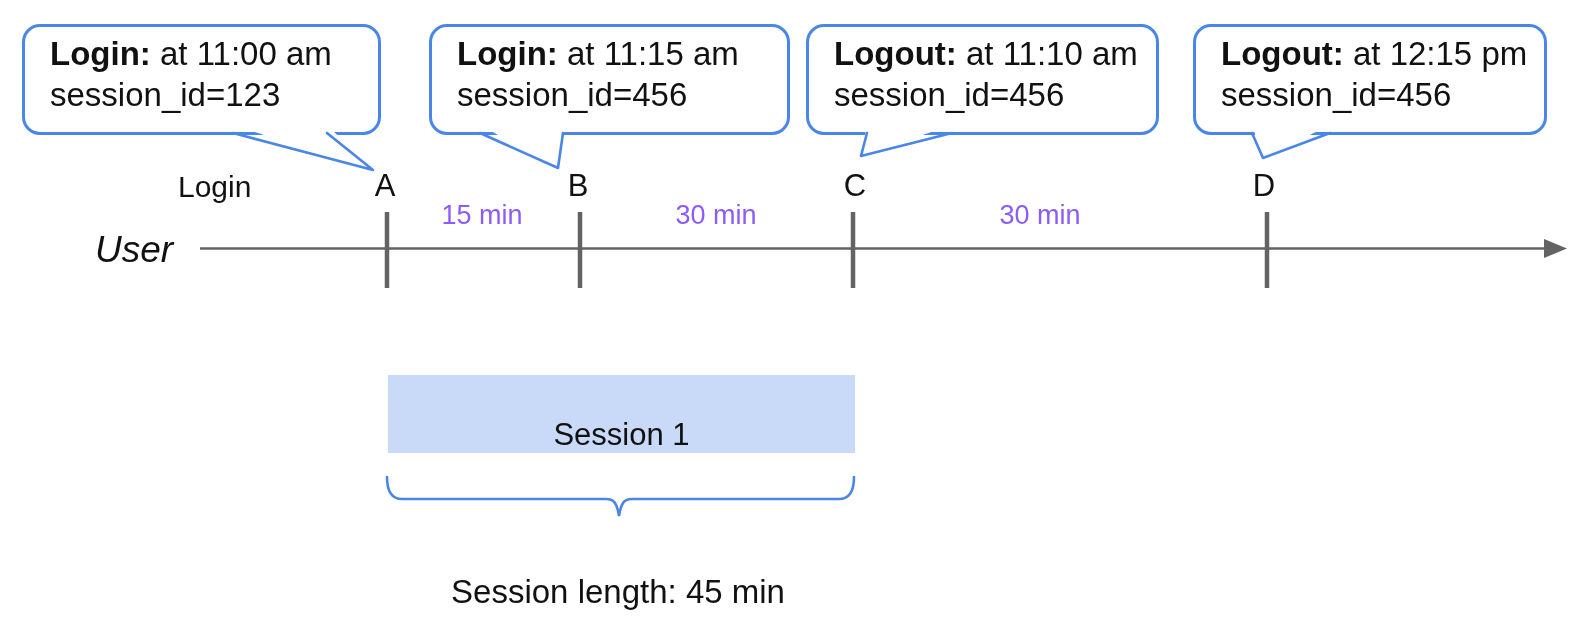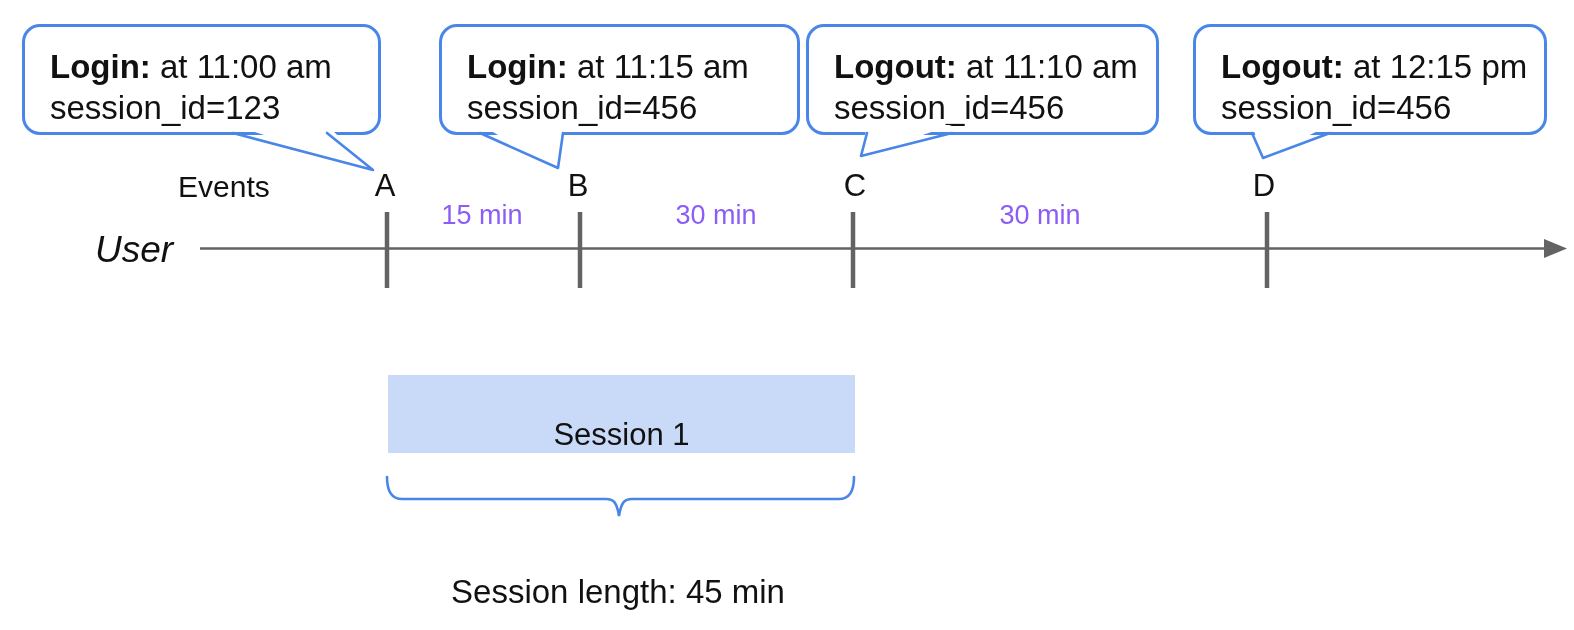--- a/index.html
+++ b/index.html
@@ -13,21 +13,21 @@
   }
   .canvas *{box-sizing:border-box;}
   .abs{position:absolute;}
 
   
   .bubble{
     position:absolute;top:24px;height:111px;
     background:#ffffff;
     border:3px solid #4a86e8;
     border-radius:18px;
-    padding:19px 14px 0 25px;
+    padding:6px 14px 0 25px;
     font-size:33px;line-height:41px;
     white-space:nowrap;
   }
   .bubble b{font-weight:bold;}
 
   .svg-overlay{position:absolute;left:0;top:0;pointer-events:none;}
 
   
   .events-label{left:178px;top:170px;font-size:30px;}
   .user-label{left:95px;top:229px;font-size:37px;font-style:italic;}
@@ -46,21 +46,21 @@
 </head>
 <body>
 
 <div class="canvas">
 
   <div class="bubble" style="left:22px;width:359px">
     <div><b>Login:</b><span> at 11:00 am</span></div>
     <div>session_id=123</div>
   </div>
 
-  <div class="bubble" style="left:439px;width:361px">
+  <div class="bubble" style="left:429px;width:361px">
     <div><b>Login:</b><span> at 11:15 am</span></div>
     <div>session_id=456</div>
   </div>
 
   <div class="bubble" style="left:806px;width:353px">
     <div><b>Logout:</b><span> at 11:10 am</span></div>
     <div>session_id=456</div>
   </div>
 
   <div class="bubble" style="left:1193px;width:354px">
@@ -95,21 +95,21 @@
     <polygon points="1544,239 1567,248.5 1544,258" fill="#636363"></polygon>
 
     <line x1="387" y1="212" x2="387" y2="288" stroke="#636363" stroke-width="4.5"></line>
     <line x1="580" y1="212" x2="580" y2="288" stroke="#636363" stroke-width="4.5"></line>
     <line x1="853" y1="212" x2="853" y2="288" stroke="#636363" stroke-width="4.5"></line>
     <line x1="1267" y1="212" x2="1267" y2="288" stroke="#636363" stroke-width="4.5"></line>
 
     <path d="M387,477 C387,491 391,499 402,499 L606,499 C614,499 617,503 619,516 C621,503 624,499 632,499 L839,499 C850,499 854,491 854,477" fill="none" stroke="#4a86e8" stroke-width="2.6" stroke-linecap="round"></path>
   </svg>
 
-  <div class="abs events-label">Events</div>
+  <div class="abs events-label">Login</div>
   <div class="abs user-label">User</div>
 
   <div class="abs marker" style="left:385px">A</div>
   <div class="abs marker" style="left:578px">B</div>
   <div class="abs marker" style="left:855px">C</div>
   <div class="abs marker" style="left:1264px">D</div>
 
   <div class="abs interval" style="left:482px">15 min</div>
   <div class="abs interval" style="left:716px">30 min</div>
   <div class="abs interval" style="left:1040px">30 min</div>

